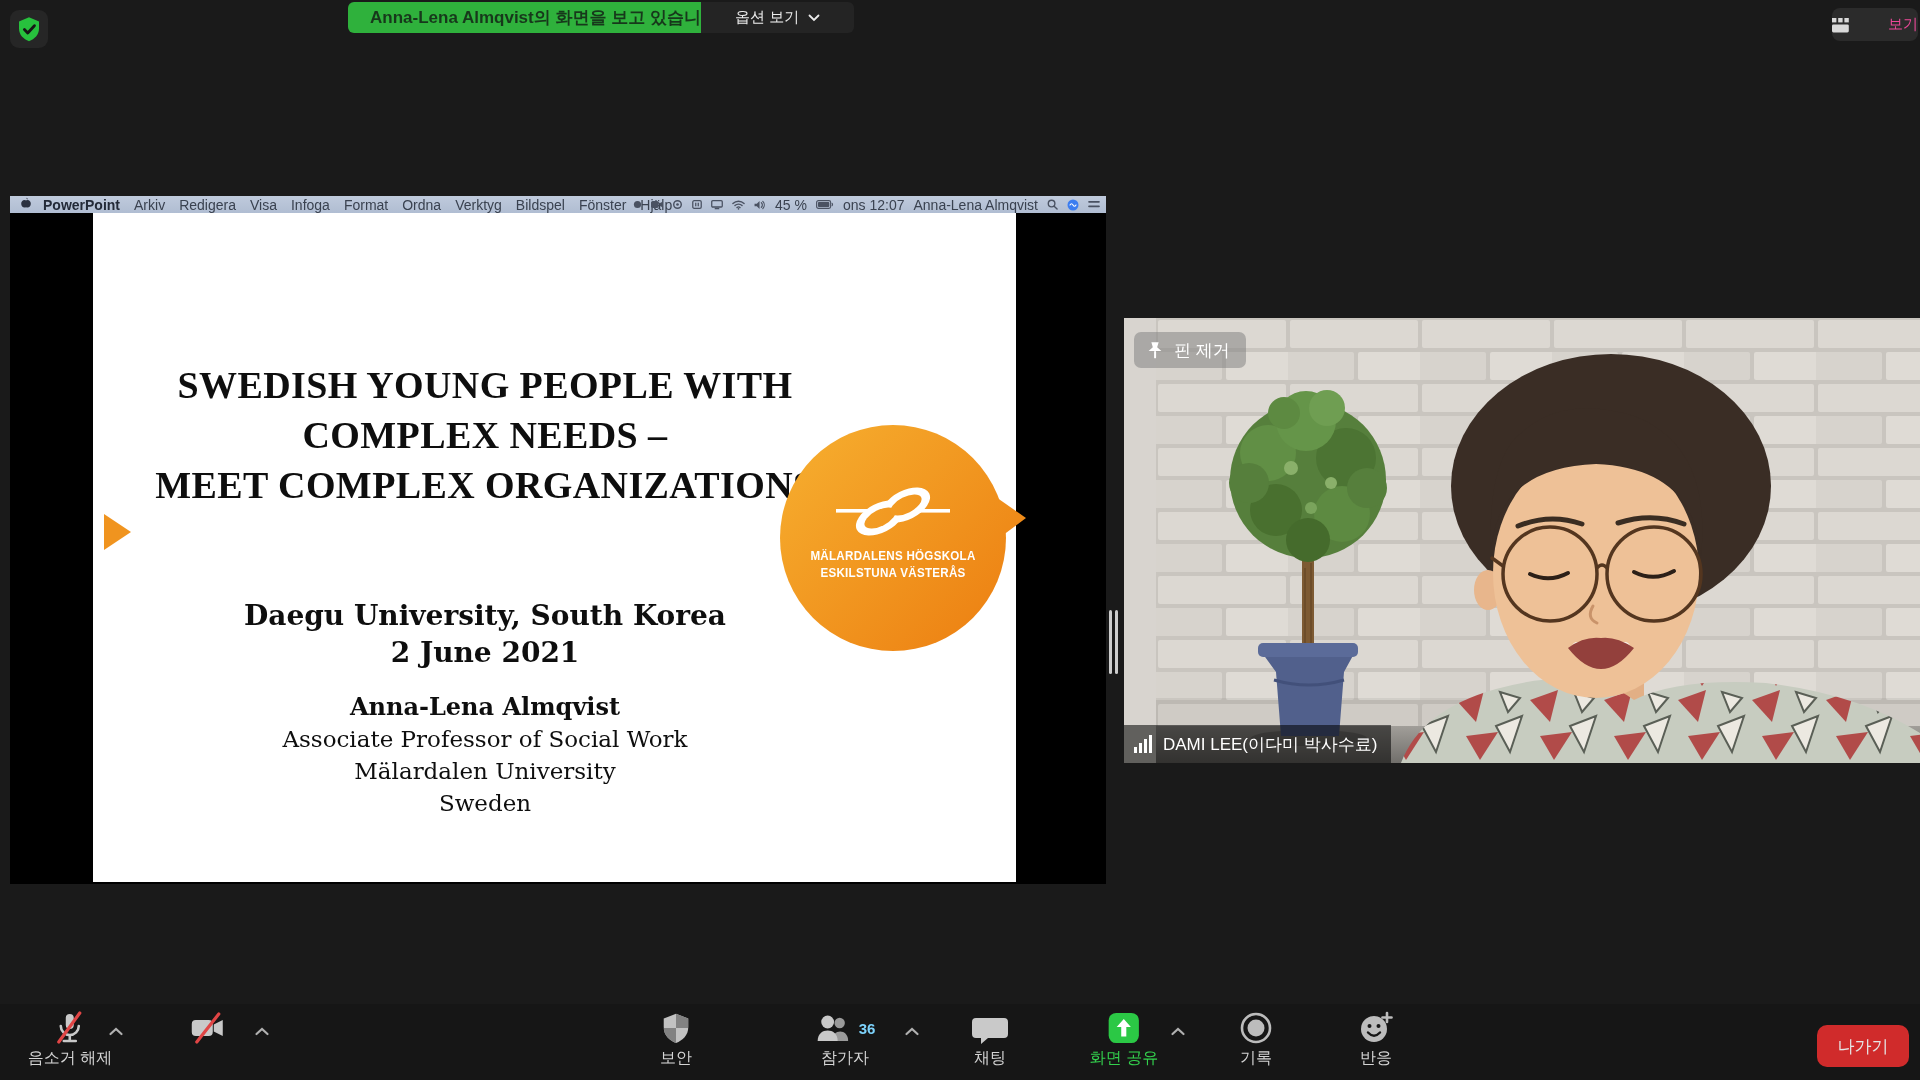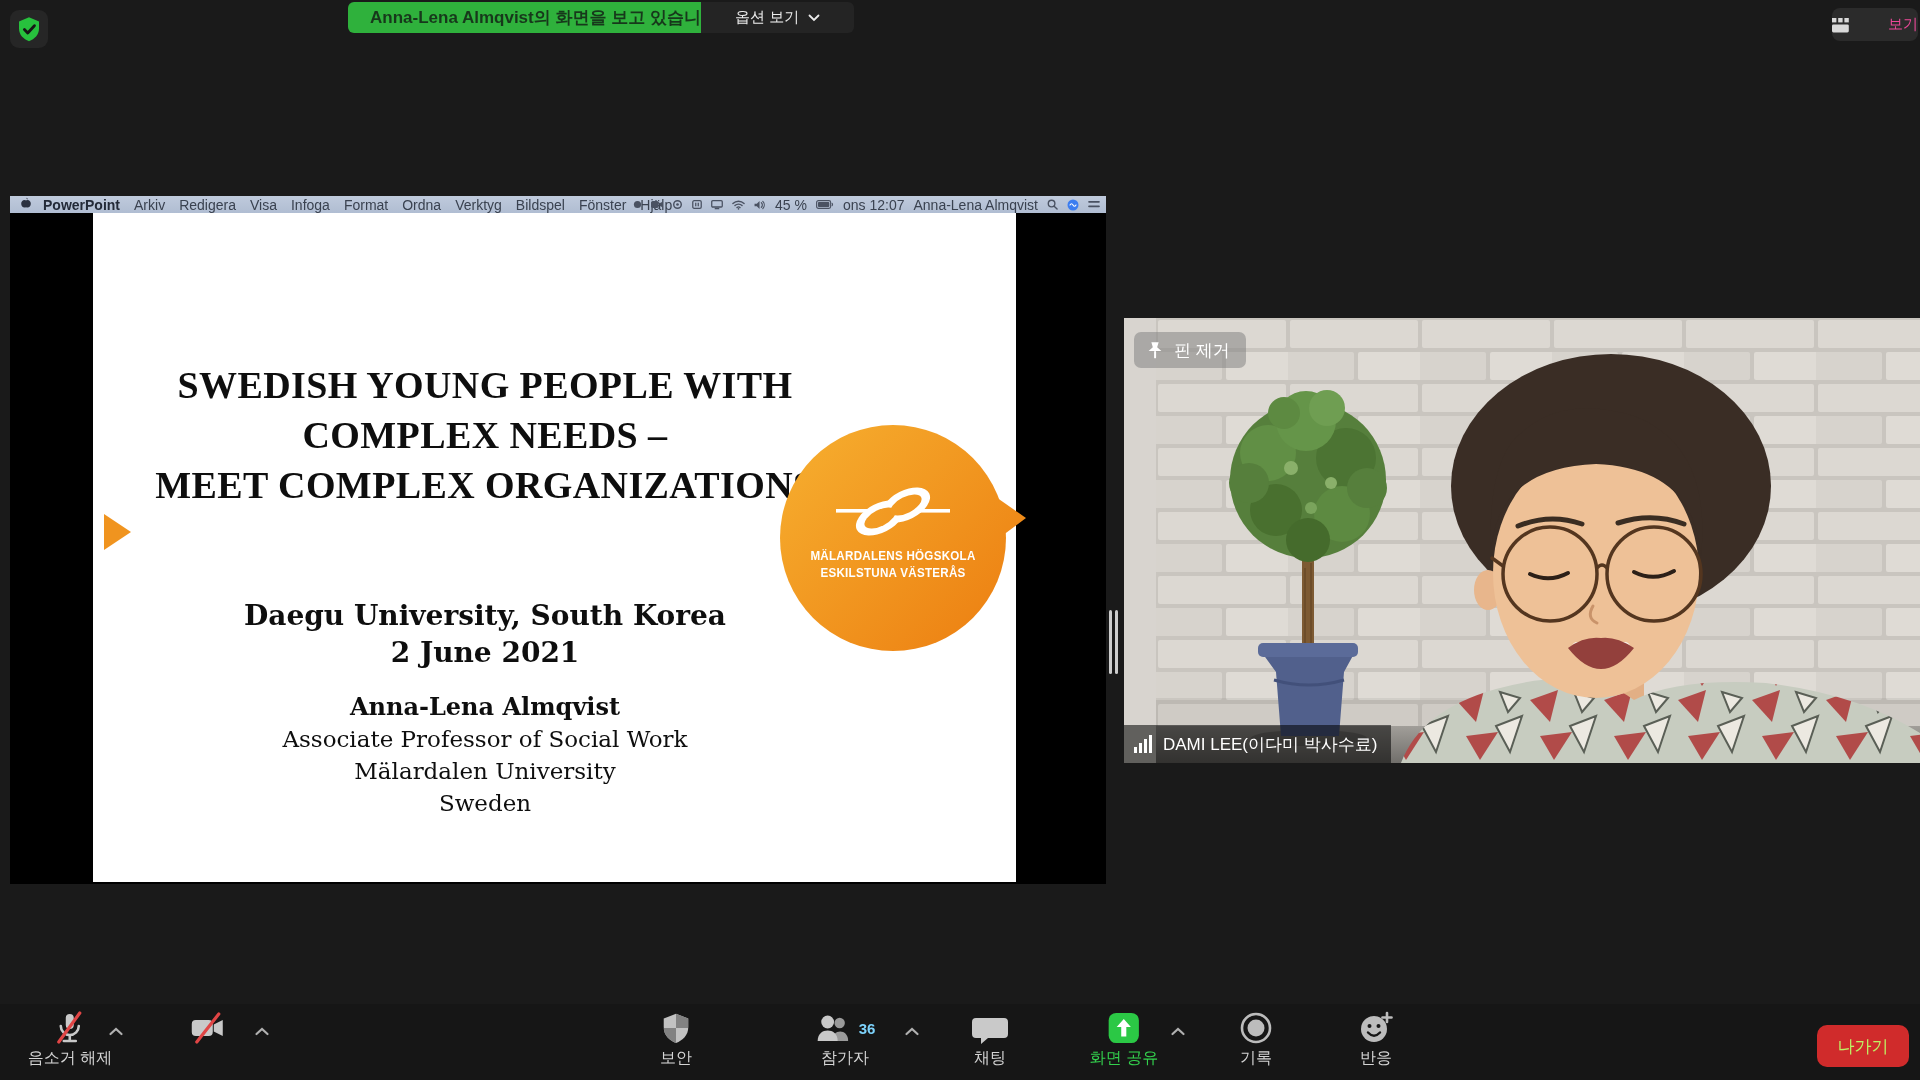--- a/index.html
+++ b/index.html
@@ -63,21 +63,21 @@
   
   .toolbar{position:absolute;left:0;top:1004px;width:1920px;height:76px;background:#161616;}
   .tb{position:absolute;top:6px;display:flex;flex-direction:column;align-items:center;
       transform:translateX(-50%);cursor:pointer;}
   .tb .ic{height:36px;display:flex;align-items:center;gap:6px;}
   .tb .lbl{margin-top:2px;font-size:16px;color:#d4d4d4;white-space:nowrap;}
   .tb .lbl.green{color:#33d04d;}
   .tb .cnt{font-size:15px;font-weight:bold;color:#7dd3fc;}
   .chev{position:absolute;top:18px;transform:translateX(-50%);cursor:pointer;}
   .leave-btn{position:absolute;left:1817px;top:21px;width:92px;height:42px;background:#d02b2b;
-      border-radius:10px;color:#bef264;font-size:17px;display:flex;align-items:center;justify-content:center;
+      border-radius:10px;color:#e5e5e5;font-size:17px;display:flex;align-items:center;justify-content:center;
       cursor:pointer;text-align:center;}
 </style>
 </head>
 <body>
 
 <div class="stage">
 
   <div class="sec-chip">
     <svg width="30" height="30" viewBox="0 0 36 36">
       <path d="M18 4 L30 9 v8 c0 8-5.2 12.8-12 15.6 C11.2 29.8 6 25 6 17 V9 Z" fill="#27c13d"></path>

